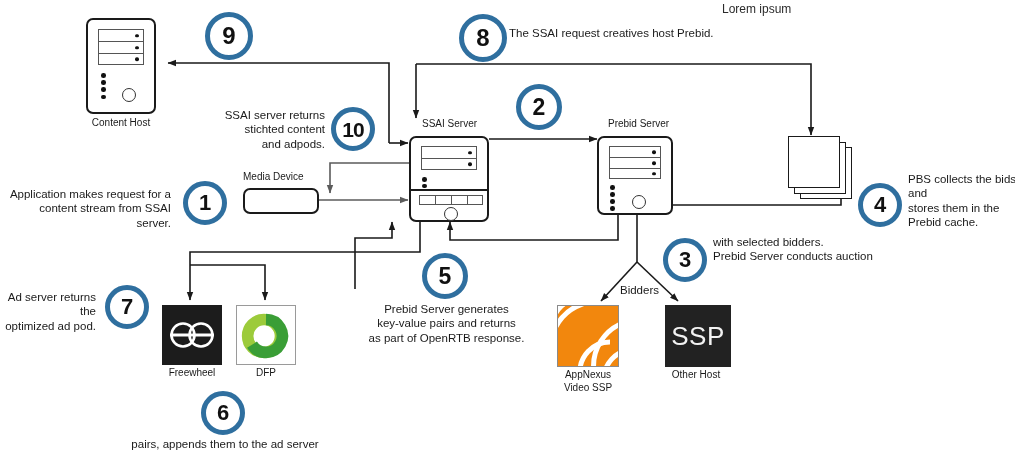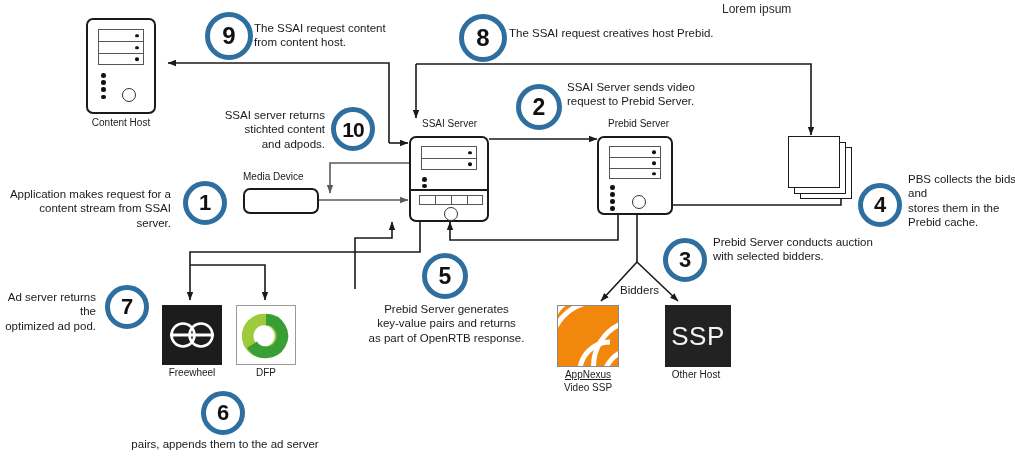--- a/index.html
+++ b/index.html
@@ -214,46 +214,42 @@
     <svg viewBox="0 0 62 62" width="62" height="62">
       <g fill="none" stroke="#ffffff" stroke-width="5">
         <path d="M -6 22 A 30 30 0 0 1 26 -8"></path>
         <path d="M -6 52 A 46 46 0 0 1 44 -4"></path>
         <path d="M 22 68 A 30 30 0 0 1 52 36"></path>
         <path d="M 46 70 A 30 30 0 0 1 70 44"></path>
         <path d="M 36 66 A 46 46 0 0 1 68 16"></path>
       </g>
     </svg>
   </div>
-  <div class="lbl c" style="left:548px;top:369px;width:80px;text-decoration:underline;">AppNexus</div>
+  <div class="lbl c" style="left:548px;top:369px;width:80px;">AppNexus</div>
   <div class="lbl c" style="left:548px;top:382px;width:80px;">Video SSP</div>
 
   <div class="logo logo-ssp" style="left:665px;top:305px;width:66px;height:62px;">
     <span>SSP</span>
   </div>
   <div class="lbl c" style="left:656px;top:369px;width:80px;">Other Host</div>
 
   <div class="bidders-lbl" style="left:620px;top:284px;">Bidders</div>
 
   <div class="step sz44" style="left:183px;top:181px;">1</div>
   <div class="cap r" style="left:5px;top:187px;width:166px;">
     <div>Application makes request for a</div>
     <div>content stream from SSAI server.</div>
   </div>
 
   <div class="step sz46" style="left:516px;top:84px;">2</div>
-  <div class="cap" style="left:567px;top:80px;width:180px;">
-    <div>SSAI Server sends video</div>
-    <div>request to Prebid Server.</div>
-  </div>
 
   <div class="step sz44" style="left:663px;top:238px;">3</div>
   <div class="cap" style="left:713px;top:235px;width:200px;">
+    <div>with selected bidders.</div>
     <div>Prebid Server conducts auction</div>
-    <div>with selected bidders.</div>
   </div>
 
   <div class="step sz44" style="left:858px;top:183px;">4</div>
   <div class="cap" style="left:908px;top:172px;width:110px;">
     <div>PBS collects the bids and</div>
     <div>stores them in the</div>
     <div>Prebid cache.</div>
   </div>
 
   <div class="step sz46" style="left:422px;top:253px;">5</div>
@@ -274,24 +270,20 @@
     <div>Ad server returns the</div>
     <div>optimized ad pod.</div>
   </div>
 
   <div class="step sz48" style="left:459px;top:14px;">8</div>
   <div class="cap" style="left:509px;top:26px;width:260px;">
     <div>The SSAI request creatives host Prebid.</div>
   </div>
 
   <div class="step sz48" style="left:205px;top:12px;">9</div>
-  <div class="cap" style="left:254px;top:21px;width:180px;">
-    <div>The SSAI request content</div>
-    <div>from content host.</div>
-  </div>
 
   <div class="step sz44 ten" style="left:331px;top:107px;">10</div>
   <div class="cap r" style="left:192px;top:108px;width:133px;">
     <div>SSAI server returns</div>
     <div>stichted  content</div>
     <div>and adpods.</div>
   </div>
 
 </div>
 

